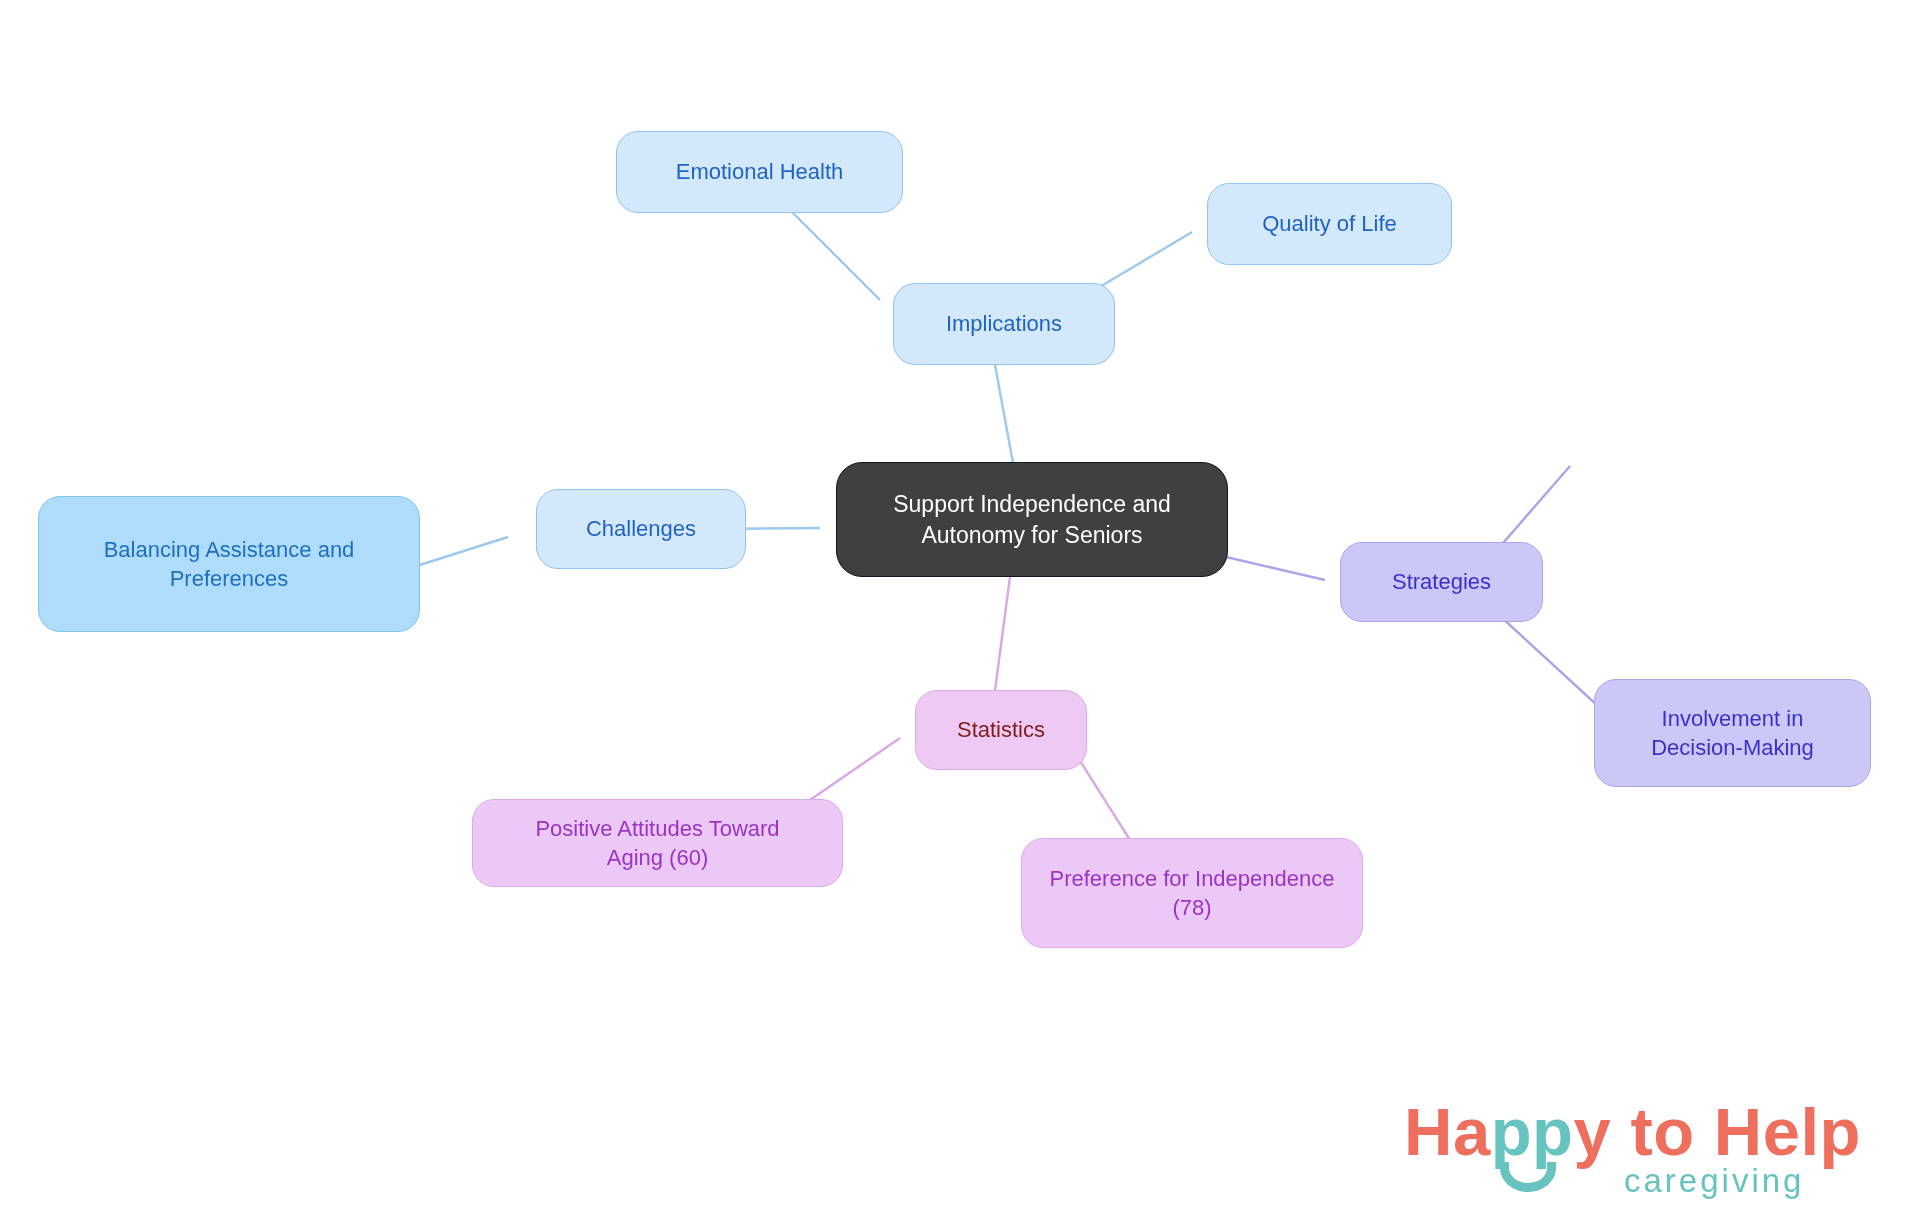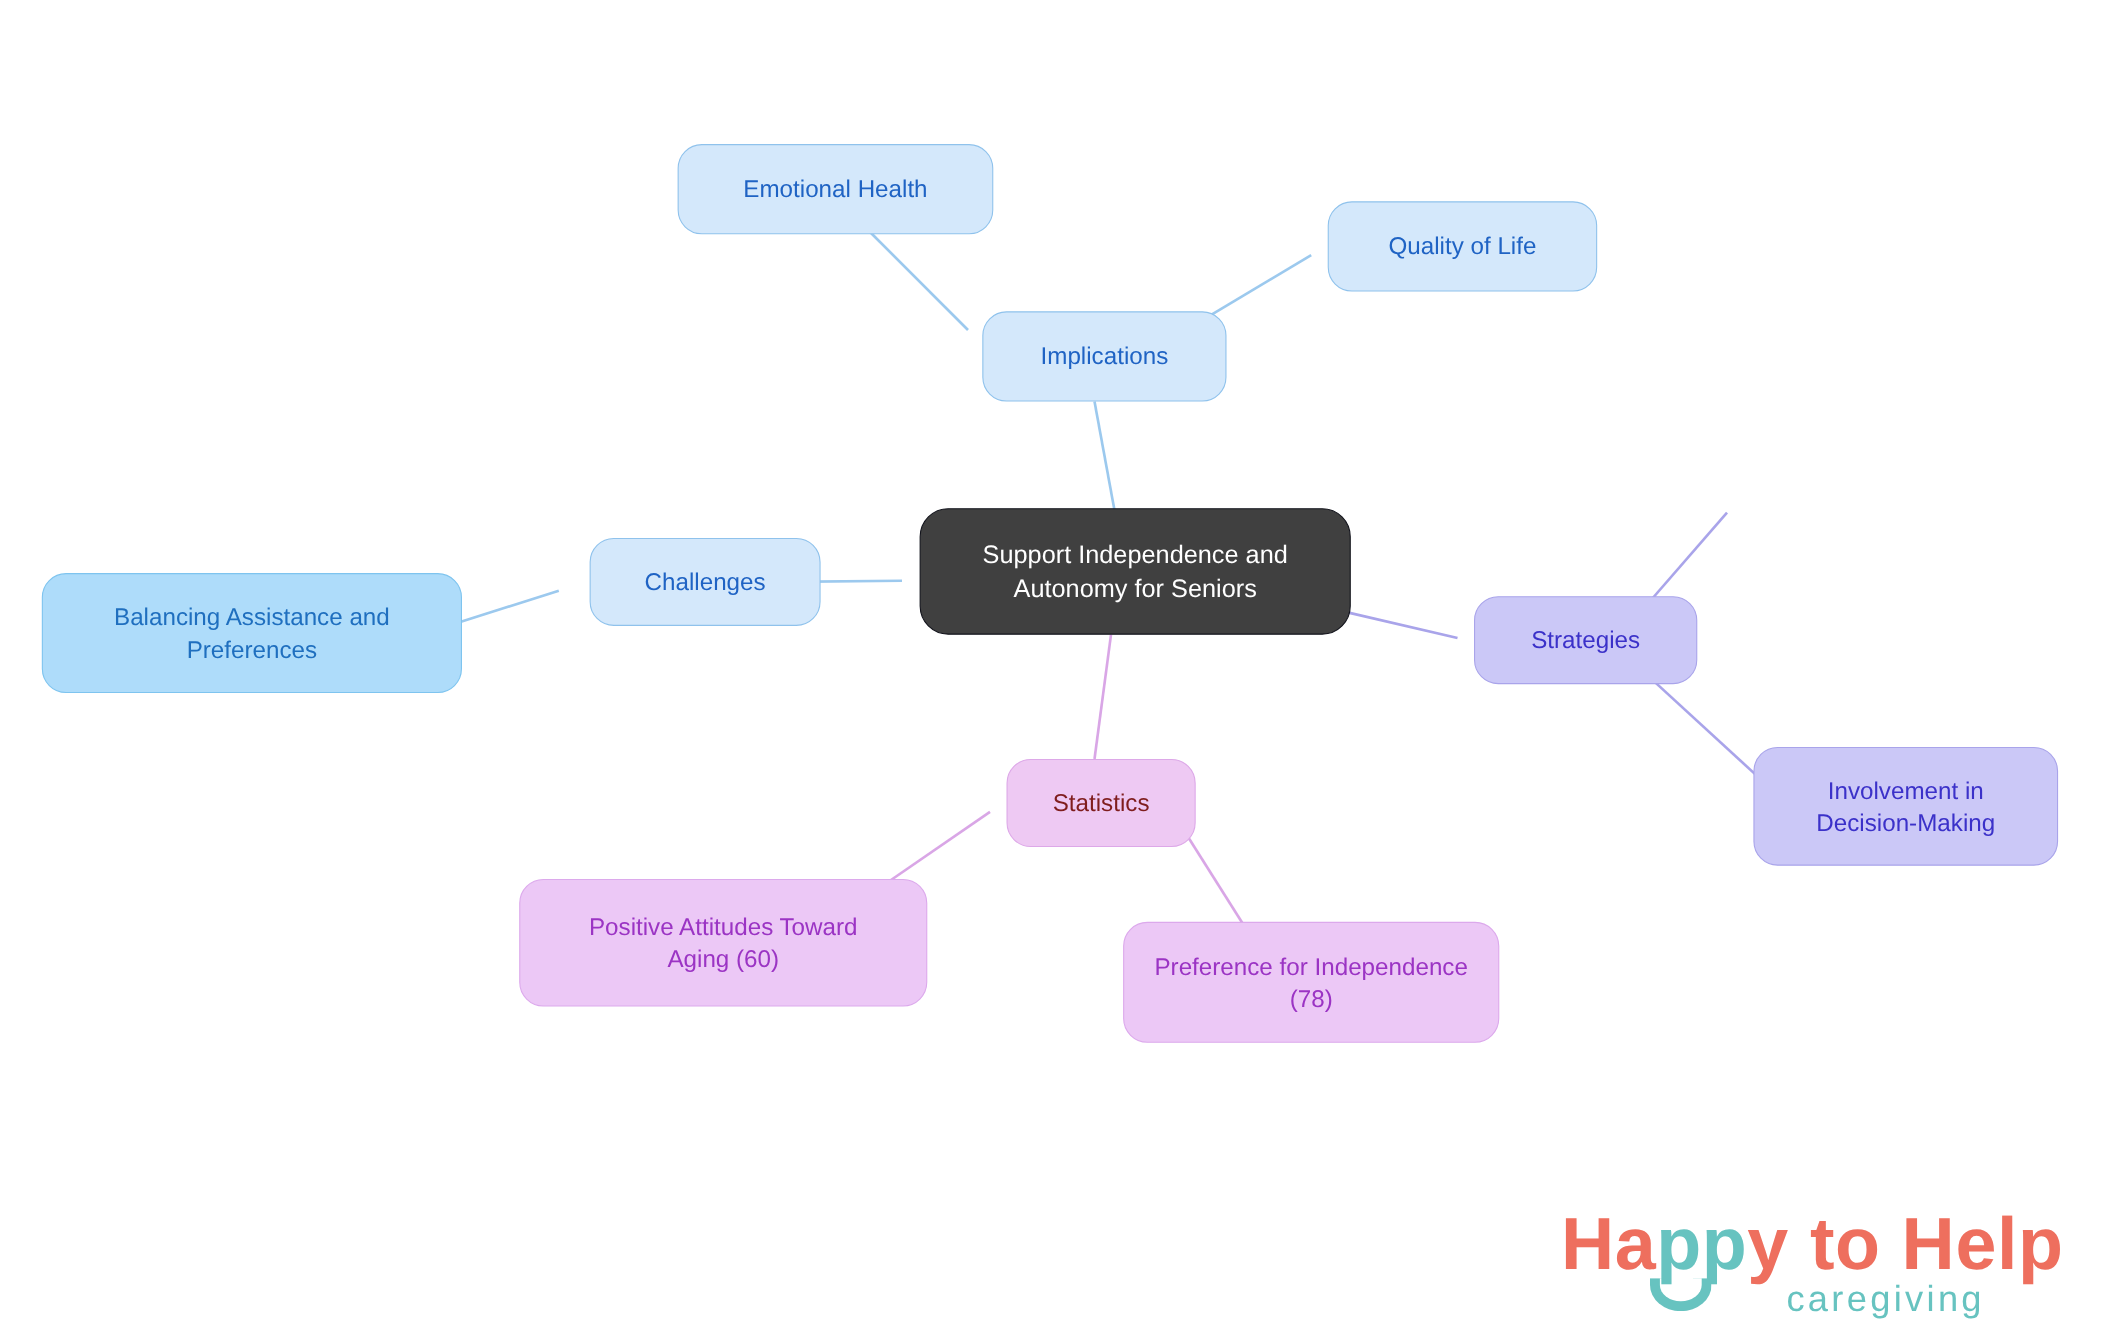--- a/index.html
+++ b/index.html
@@ -102,21 +102,20 @@
   }
   .logo-wordmark {
     position: absolute;
     left: 0;
     top: 0;
     font-size: 67px;
     font-weight: bold;
     letter-spacing: 0.5px;
     line-height: 1;
     white-space: nowrap;
-    margin-left: 15px;
   }
   .logo-coral { color: #ee6f5e; }
   .logo-teal  { color: #67c3c0; }
   .logo-smile {
     position: absolute;
     left: 96px;
     top: 64px;
     width: 56px;
     height: 30px;
     border: 9px solid #67c3c0;
@@ -180,40 +179,40 @@
   </div>
 
   <div class="node blue" style="left:1191px; top:183px; width:245px; height:82px;">
     <span>Quality of Life</span>
   </div>
 
   <div class="node blue" style="left:520px; top:489px; width:210px; height:80px;">
     <span>Challenges</span>
   </div>
 
-  <div class="node blue-strong" style="left:22px; top:521px; width:382px; height:109px;">
+  <div class="node blue-strong" style="left:22px; top:496px; width:382px; height:136px;">
     <span>Balancing Assistance and
 Preferences</span>
   </div>
 
   <div class="node purple" style="left:1324px; top:542px; width:203px; height:80px;">
     <span>Strategies</span>
   </div>
 
 
   <div class="node purple" style="left:1578px; top:679px; width:277px; height:108px;">
     <span>Involvement in
 Decision-Making</span>
   </div>
 
   <div class="node pink" style="left:899px; top:690px; width:172px; height:80px;">
     <span>Statistics</span>
   </div>
 
-  <div class="node pink-soft" style="left:456px; top:799px; width:371px; height:116px;justify-content:center;">
+  <div class="node pink-soft" style="left:456px; top:799px; width:371px; height:88px;justify-content:center;">
     <span>Positive Attitudes Toward
 Aging (60)</span>
   </div>
 
   <div class="node pink-soft" style="left:1005px; top:838px; width:342px; height:110px;">
     <span>Preference for Independence
 (78)</span>
   </div>
 
   <div id="logo">

